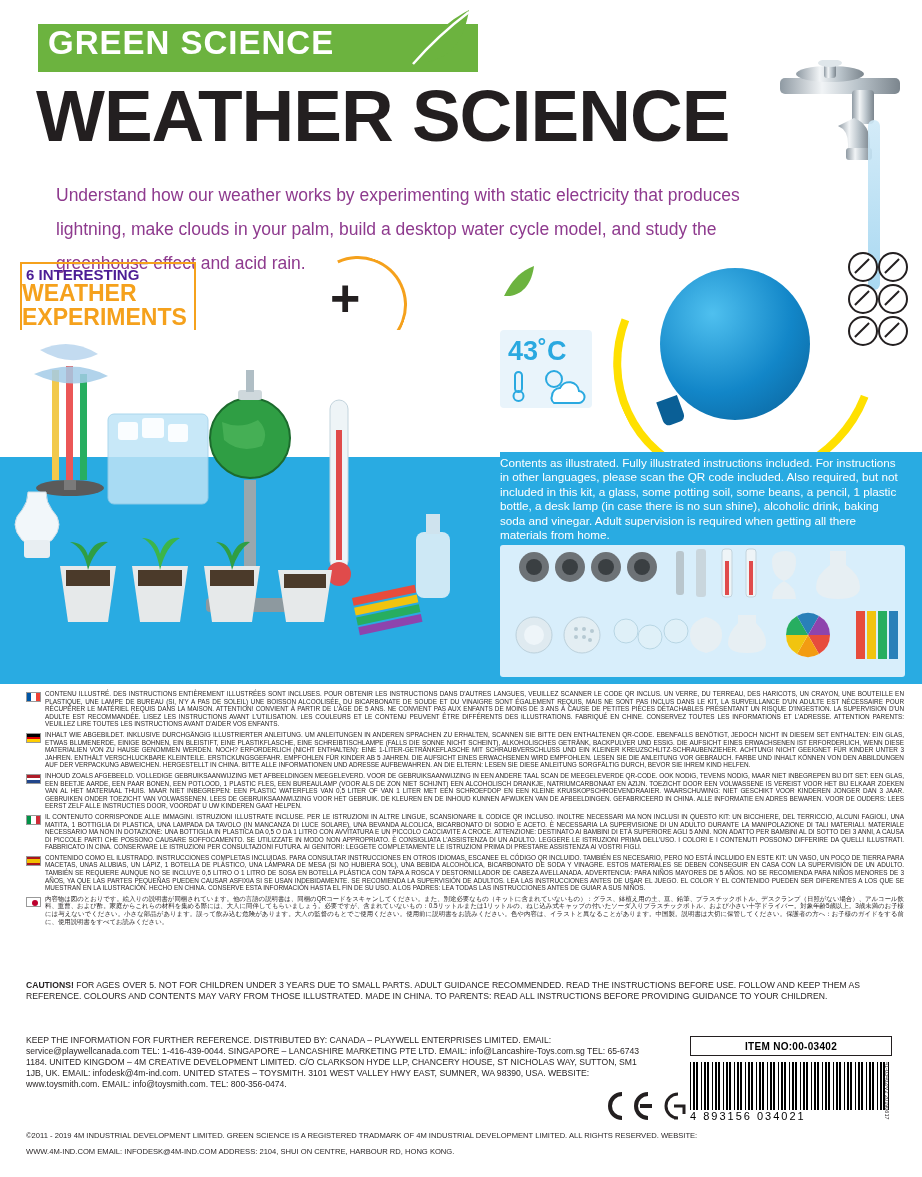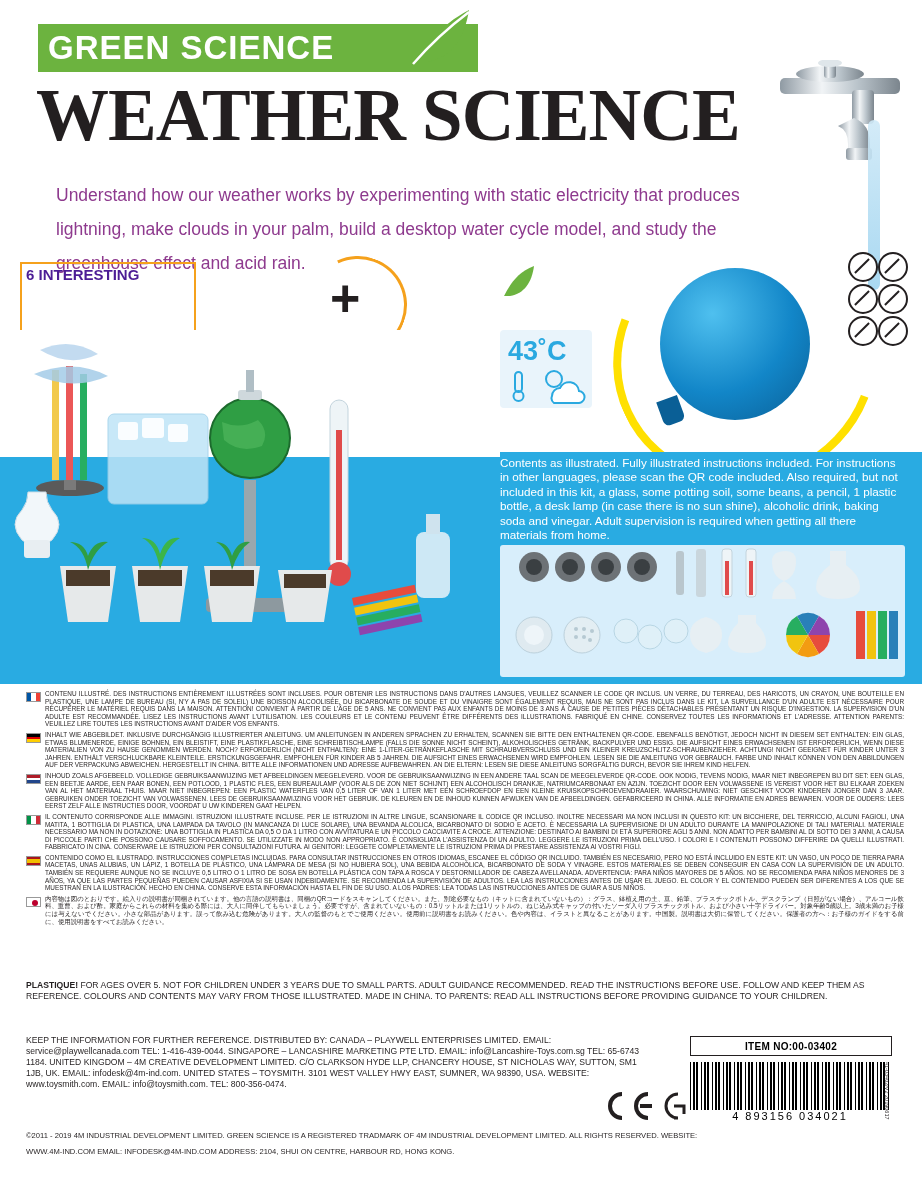--- a/index.html
+++ b/index.html
@@ -11,35 +11,34 @@
     position:relative;
   }
   .page{position:relative;width:922px;height:1177px;overflow:hidden;}
 
   
   .top{position:relative;height:452px;background:#fff;overflow:hidden;}
 
   .brand{
     position:absolute;left:38px;top:24px;width:440px;height:48px;
     background:#6cb33f;
-    display:flex;align-items:center;
+    display:flex;align-items:flex-start;
   }
   .brand-text{
     color:#fff;font-size:33px;font-weight:bold;letter-spacing:1px;
     padding-left:10px;font-family:"Liberation Sans", sans-serif;
   }
   .brand-leaf{
     position:absolute;left:405px;top:6px;width:70px;height:62px;
   }
 
   .main-title{
     position:absolute;left:36px;top:78px;
     font-size:73px;line-height:76px;font-weight:bold;color:#231f20;
     letter-spacing:-1px;
-    font-family:Liberation Serif, serif;
   }
 
   .subtitle{
     position:absolute;left:56px;top:178px;width:700px;
     color:#8e3a8e;font-size:17.5px;line-height:34px;
   }
 
   
   .exp-box{
     position:absolute;left:20px;top:262px;width:176px;height:70px;
@@ -161,21 +160,21 @@
   .item-no{
     position:absolute;left:690px;top:1036px;width:200px;height:18px;
     border:1px solid #231f20;display:flex;align-items:center;justify-content:center;
     font-size:10px;font-weight:bold;letter-spacing:.3px;text-align:center;
   }
   .barcode{
     position:absolute;left:690px;top:1062px;width:200px;height:62px;
   }
   .barcode .bars{width:200px;height:48px;
     background:repeating-linear-gradient(to right,#000 0 1px,#fff 1px 3px,#000 3px 5px,#fff 5px 6px,#000 6px 8px,#fff 8px 11px);}
-  .barcode .num{text-align:center;font-size:11px;letter-spacing:2px;font-family:"Liberation Sans",sans-serif;}
+  .barcode .num{font-size:11px;letter-spacing:2px;font-family:"Liberation Sans",sans-serif;}
   .bc-side{
     position:absolute;left:884px;top:1062px;font-size:5.5px;writing-mode:vertical-rl;color:#231f20;
   }
 
   .ce{
     position:absolute;left:600px;top:1090px;font-size:28px;font-weight:bold;color:#231f20;letter-spacing:2px;
   }
 
   .footer{
     position:absolute;left:26px;top:1128px;width:700px;
@@ -199,20 +198,21 @@
         <path d="M8 56 C20 40 34 20 64 4 C60 30 48 52 22 56 Z" fill="#6cb33f"></path>
         <path d="M8 58 C22 42 40 24 64 6" stroke="#fff" stroke-width="2.5" fill="none"></path>
       </svg>
     </div>
 
     <div class="main-title">WEATHER SCIENCE</div>
     <div class="subtitle">Understand how our weather works by experimenting with static electricity that produces lightning, make clouds in your palm, build a desktop water cycle model, and study the greenhouse effect and acid rain.</div>
 
     <div class="exp-box"></div>
     <div class="exp-line1">6 INTERESTING</div>
+    <div class="exp-line2">WEATHER<br>EXPERIMENTS</div>
 
     <div class="plus-circle"></div>
     <div class="plus">+</div>
 
     <div class="bendy-leaf">
       <svg class="svgicon" width="38" height="38" viewBox="0 0 38 38">
         <path d="M4 34 C10 22 18 10 34 4 C32 20 24 32 10 34 Z" fill="#6cb33f"></path>
       </svg>
     </div>
 
@@ -423,21 +423,21 @@
       <div class="flag fl-es"></div>
       <div class="lang-text">CONTENIDO COMO EL ILUSTRADO. INSTRUCCIONES COMPLETAS INCLUIDAS. PARA CONSULTAR INSTRUCCIONES EN OTROS IDIOMAS, ESCANEE EL CÓDIGO QR INCLUIDO. TAMBIÉN ES NECESARIO, PERO NO ESTÁ INCLUIDO EN ESTE KIT: UN VASO, UN POCO DE TIERRA PARA MACETAS, UNAS ALUBIAS, UN LÁPIZ, 1 BOTELLA DE PLÁSTICO, UNA LÁMPARA DE MESA (SI NO HUBIERA SOL), UNA BEBIDA ALCOHÓLICA, BICARBONATO DE SODA Y VINAGRE. ESTOS MATERIALES SE DEBEN CONSEGUIR EN CASA CON LA SUPERVISIÓN DE UN ADULTO. TAMBIÉN SE REQUIERE AUNQUE NO SE INCLUYE 0,5 LITRO O 1 LITRO DE SOSA EN BOTELLA PLÁSTICA CON TAPA A ROSCA Y DESTORNILLADOR DE CABEZA AVELLANADA. ADVERTENCIA: PARA NIÑOS MAYORES DE 5 AÑOS. NO SE RECOMIENDA PARA NIÑOS MENORES DE 3 AÑOS, YA QUE LAS PARTES PEQUEÑAS PUEDEN CAUSAR ASFIXIA SI SE USAN INDEBIDAMENTE. SE RECOMIENDA LA SUPERVISIÓN DE ADULTOS. LEA LAS INSTRUCCIONES ANTES DE USAR EL JUEGO. EL COLOR Y EL CONTENIDO PUEDEN SER DIFERENTES A LOS QUE SE MUESTRAN EN LA ILUSTRACIÓN. HECHO EN CHINA. CONSERVE ESTA INFORMACIÓN HASTA EL FIN DE SU USO. A LOS PADRES: LEA TODAS LAS INSTRUCCIONES ANTES DE GUIAR A SUS NIÑOS.</div>
     </div>
     <div class="lang-row">
       <div class="flag fl-jp"></div>
       <div class="lang-text">内容物は図のとおりです。絵入りの説明書が同梱されています。他の言語の説明書は、同梱のQRコードをスキャンしてください。また、別途必要なもの（キットに含まれていないもの）：グラス、鉢植え用の土、豆、鉛筆、プラスチックボトル、デスクランプ（日照がない場合）、アルコール飲料、重曹、および酢。家庭からこれらの材料を集める際には、大人に同伴してもらいましょう。必要ですが、含まれていないもの：0.5リットルまたは1リットルの、ねじ込み式キャップの付いたソーダ入りプラスチックボトル、および小さい十字ドライバー。対象年齢5歳以上。3歳未満のお子様には与えないでください。小さな部品があります。誤って飲み込む危険があります。大人の監督のもとでご使用ください。使用前に説明書をお読みください。色や内容は、イラストと異なることがあります。中国製。説明書は大切に保管してください。保護者の方へ：お子様のガイドをする前に、使用説明書をすべてお読みください。</div>
     </div>
   </div>
 
   <div class="cautions">
-    <b>PLASTIQUE!</b><span> FOR AGES OVER 5. NOT FOR CHILDREN UNDER 3 YEARS DUE TO SMALL PARTS. ADULT GUIDANCE RECOMMENDED. READ THE INSTRUCTIONS BEFORE USE. FOLLOW AND KEEP THEM AS REFERENCE. COLOURS AND CONTENTS MAY VARY FROM THOSE ILLUSTRATED. MADE IN CHINA. TO PARENTS: READ ALL INSTRUCTIONS BEFORE PROVIDING GUIDANCE TO YOUR CHILDREN.</span>
+    <b>CAUTIONS!</b><span> FOR AGES OVER 5. NOT FOR CHILDREN UNDER 3 YEARS DUE TO SMALL PARTS. ADULT GUIDANCE RECOMMENDED. READ THE INSTRUCTIONS BEFORE USE. FOLLOW AND KEEP THEM AS REFERENCE. COLOURS AND CONTENTS MAY VARY FROM THOSE ILLUSTRATED. MADE IN CHINA. TO PARENTS: READ ALL INSTRUCTIONS BEFORE PROVIDING GUIDANCE TO YOUR CHILDREN.</span>
   </div>
 
   <div class="keepinfo">KEEP THE INFORMATION FOR FURTHER REFERENCE. DISTRIBUTED BY: CANADA – PLAYWELL ENTERPRISES LIMITED. EMAIL: service@playwellcanada.com TEL: 1-416-439-0044. SINGAPORE – LANCASHIRE MARKETING PTE LTD. EMAIL: info@Lancashire-Toys.com.sg TEL: 65-6743 1184. UNITED KINGDOM – 4M CREATIVE DEVELOPMENT LIMITED. C/O CLARKSON HYDE LLP, CHANCERY HOUSE, ST NICHOLAS WAY, SUTTON, SM1 1JB, UK. EMAIL: infodesk@4m-ind.com. UNITED STATES – TOYSMITH. 3101 WEST VALLEY HWY EAST, SUMNER, WA 98390, USA. WEBSITE: www.toysmith.com. EMAIL: info@toysmith.com. TEL: 800-356-0474.</div>
 
   <div class="item-no">ITEM NO:00-03402</div>
 
   <div class="barcode">
     <div class="bars"></div>
     <div class="num">4 893156 034021</div>
   </div>

